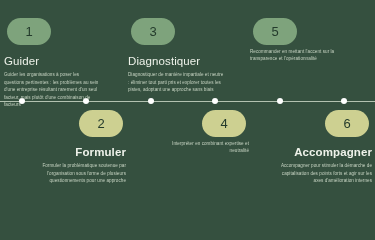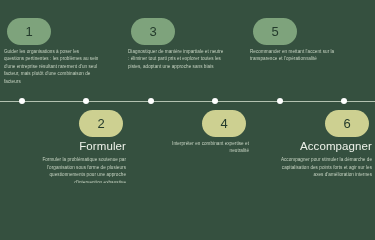--- a/index.html
+++ b/index.html
@@ -88,21 +88,22 @@
     margin-top: 10px;
     font-size: 11.5px;
     line-height: 1.15;
     color: #eef2ea;
     font-weight: 400;
     letter-spacing: .1px;
     white-space: nowrap;
   }
 
   .step.bottom .step-title {
-    margin-top: 3px;
+    margin-top: 9px;
+    font-weight: bold;
   }
 
   .step-desc {
     margin-top: 3px;
     font-size: 4.6px;
     line-height: 1.62;
     color: #c6d3c2;
     letter-spacing: .05px;
   }
 
@@ -126,27 +127,29 @@
   <div class="axis-dot" style="left:86px"></div>
   <div class="axis-dot" style="left:151px"></div>
   <div class="axis-dot" style="left:215px"></div>
   <div class="axis-dot" style="left:280px"></div>
   <div class="axis-dot" style="left:344px"></div>
 
   <div class="step top col-1">
     <div class="pill pill-sage">
       <span>1</span>
     </div>
+    <div class="step-title">Guider</div>
     <div class="step-desc">Guider les organisations à poser les questions pertinentes : les problèmes au sein d'une entreprise résultant rarement d'un seul facteur, mais plutôt d'une combinaison de facteurs</div>
   </div>
 
   <div class="step top col-3">
     <div class="pill pill-sage">
       <span>3</span>
     </div>
+    <div class="step-title">Diagnostiquer</div>
     <div class="step-desc">Diagnostiquer de manière impartiale et neutre : éliminer tout parti pris et explorer toutes les pistes, adoptant une approche sans biais</div>
   </div>
 
   <div class="step top col-5">
     <div class="pill pill-sage">
       <span>5</span>
     </div>
     <div class="step-desc">Recommander en mettant l'accent sur la transparence et l'opérationnalité</div>
   </div>
 

